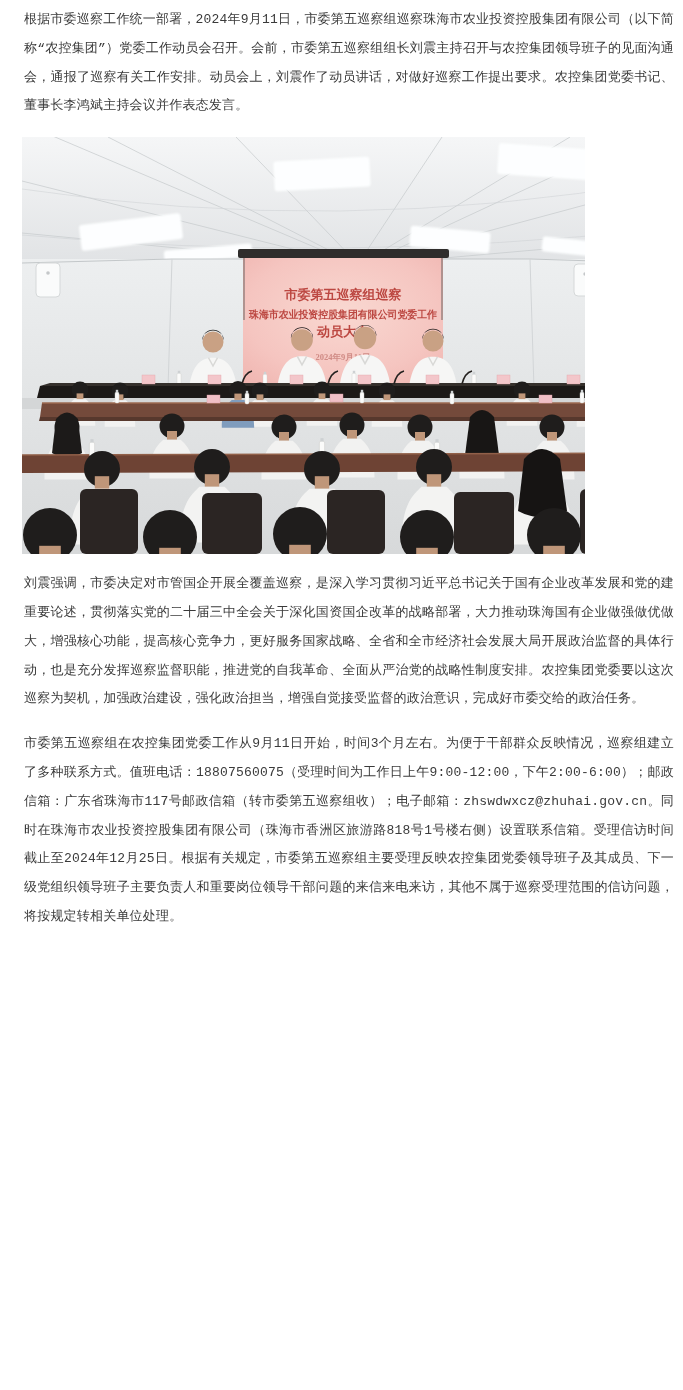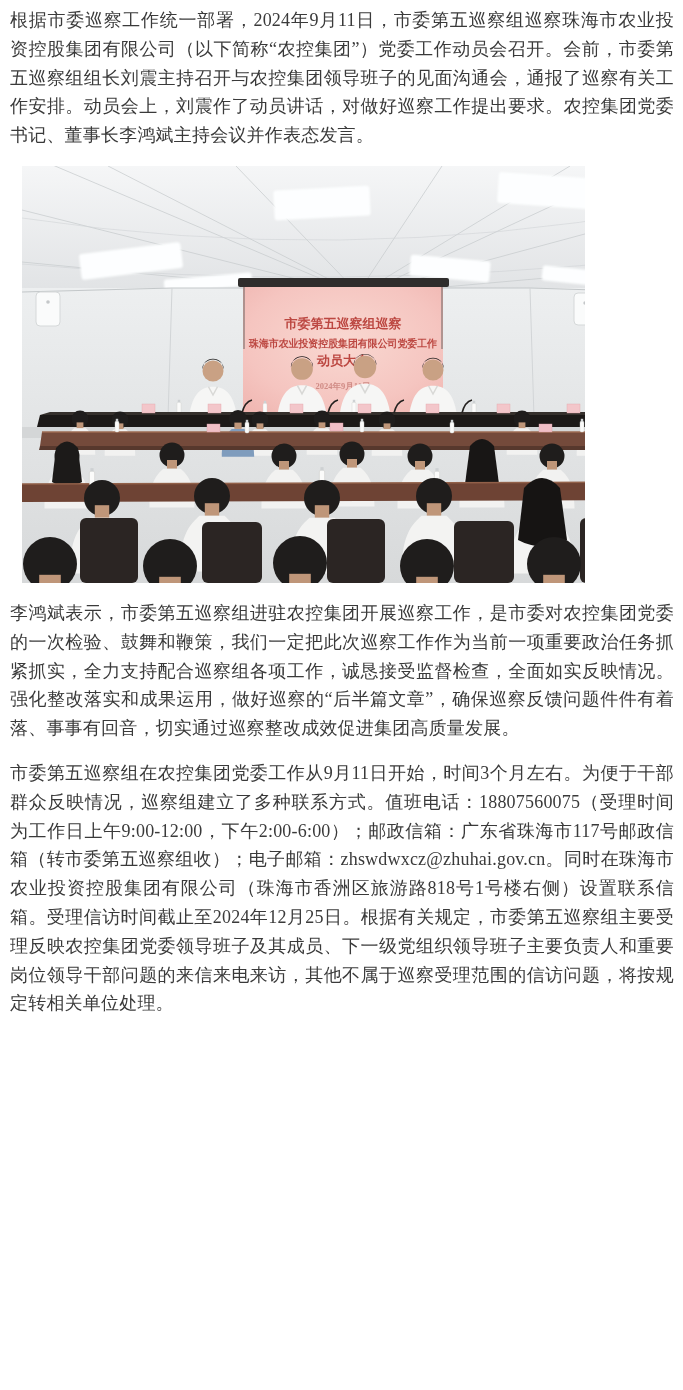--- a/index.html
+++ b/index.html
@@ -4,25 +4,26 @@
 <style>
   html,body{margin:0;padding:0;}
   body{
     width:683px;
     background:#ffffff;
     color:#3a3a3a;
     font-family:"Liberation Serif","DejaVu Serif",serif;
   }
   .article{padding:6px 9px 12px 8px;}
   .article p{
-    margin:0 0 16px 2px;
-    font-size:18px;
+    margin:0 0 16px 16px;
+    font-size:13px;
     line-height:28.8px;
     text-align:justify;
     letter-spacing:0.2px;
+    font-family:Liberation Mono, monospace;
   }
   figure.photo{
     margin:0 16px 16px 14px;
     width:563px;height:417px;
     overflow:hidden;
     line-height:0;
   }
   figure.photo svg{display:block;}
   .screen-text{font-family:"Liberation Serif","DejaVu Serif",serif;font-weight:bold;}
 </style>
@@ -226,16 +227,16 @@
           <use href="#pb" transform="translate(148,400) scale(2.7)"></use>
           <use href="#pb" transform="translate(278,397) scale(2.7)"></use>
           <use href="#pb" transform="translate(405,400) scale(2.7)"></use>
           <use href="#pb" transform="translate(532,398) scale(2.7)"></use>
           <use href="#pb" transform="translate(633,400) scale(2.7)"></use>
         </g>
       </g>
     </svg>
   </figure>
 
-  <p>李鸿斌表示，市委第五巡察组进驻农控集团开展巡察工作，是市委对农控集团党委的一次检验、鼓舞和鞭策，我们一定把此次巡察工作作为当前一项重要政治任务抓紧抓实，全力支持配合巡察组各项工作，诚恳接受监督检查，全面如实反映情况。强化整改落实和成果运用，做好巡察的“后半篇文章”，确保巡察反馈问题件件有着落、事事有回音，切实通过巡察整改成效促进集团高质量发展。</p>
+  <p>刘震强调，市委决定对市管国企开展全覆盖巡察，是深入学习贯彻习近平总书记关于国有企业改革发展和党的建重要论述，贯彻落实党的二十届三中全会关于深化国资国企改革的战略部署，大力推动珠海国有企业做强做优做大，增强核心功能，提高核心竞争力，更好服务国家战略、全省和全市经济社会发展大局开展政治监督的具体行动，也是充分发挥巡察监督职能，推进党的自我革命、全面从严治党的战略性制度安排。农控集团党委要以这次巡察为契机，加强政治建设，强化政治担当，增强自觉接受监督的政治意识，完成好市委交给的政治任务。</p>
   <p>市委第五巡察组在农控集团党委工作从9月11日开始，时间3个月左右。为便于干部群众反映情况，巡察组建立了多种联系方式。值班电话：18807560075（受理时间为工作日上午9:00-12:00，下午2:00-6:00）；邮政信箱：广东省珠海市117号邮政信箱（转市委第五巡察组收）；电子邮箱：zhswdwxcz@zhuhai.gov.cn。同时在珠海市农业投资控股集团有限公司（珠海市香洲区旅游路818号1号楼右侧）设置联系信箱。受理信访时间截止至2024年12月25日。根据有关规定，市委第五巡察组主要受理反映农控集团党委领导班子及其成员、下一级党组织领导班子主要负责人和重要岗位领导干部问题的来信来电来访，其他不属于巡察受理范围的信访问题，将按规定转相关单位处理。</p>
 
 </div>
 
 </body></html>

